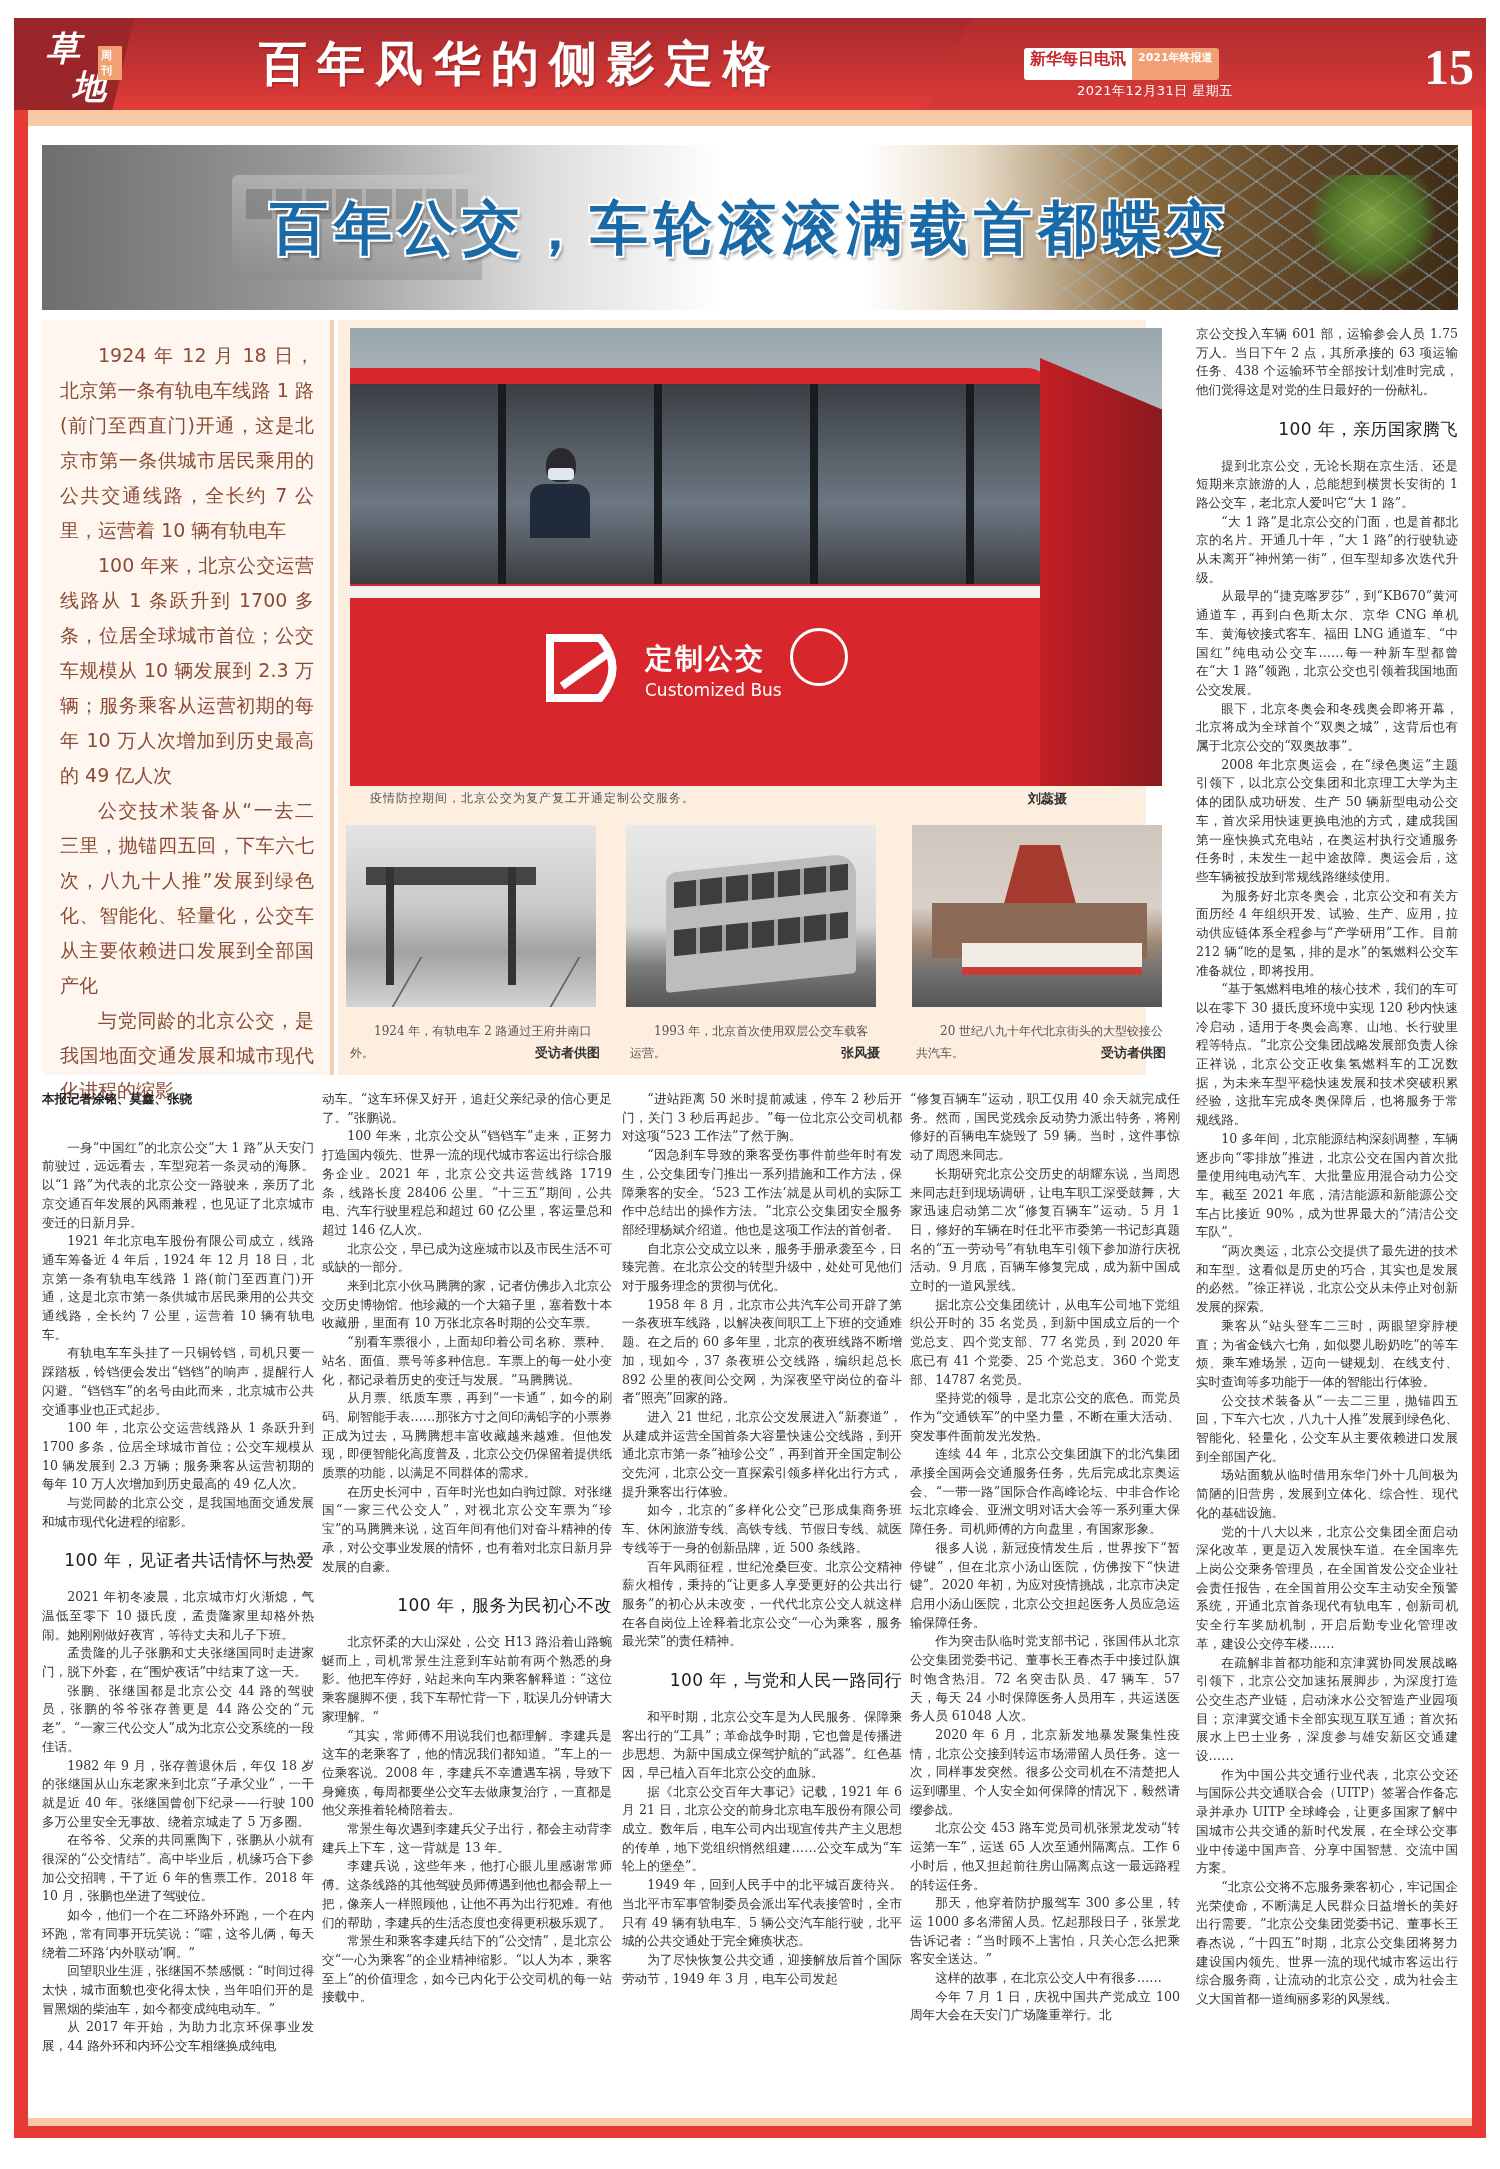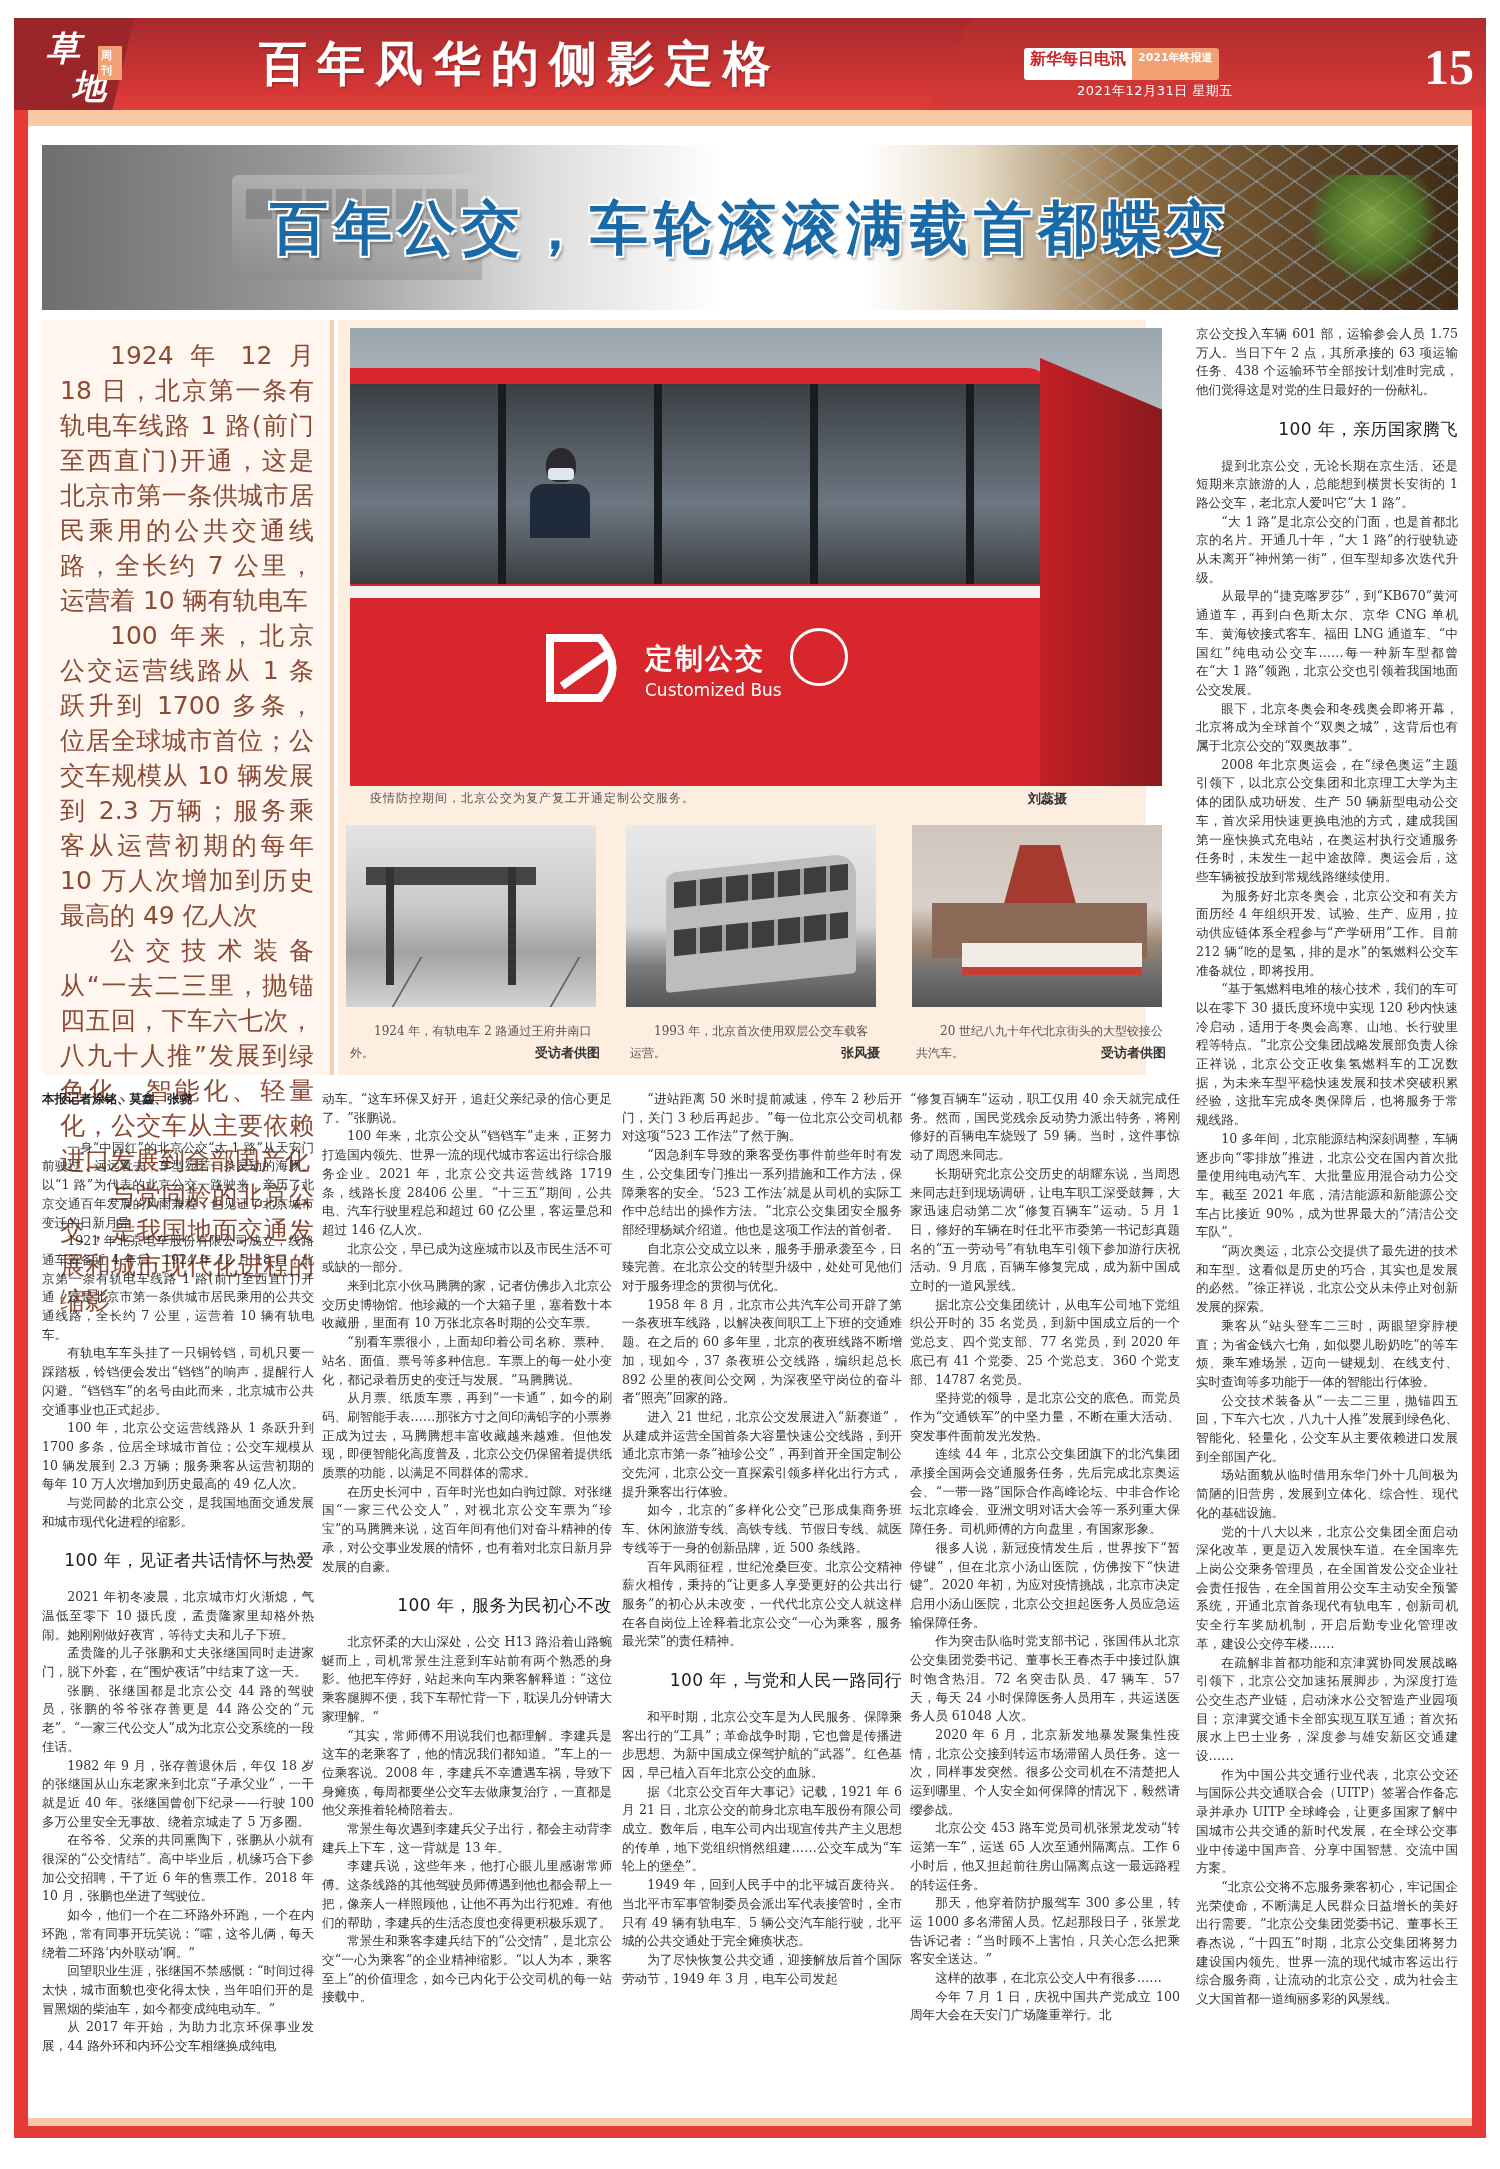--- a/index.html
+++ b/index.html
@@ -33,21 +33,21 @@
   .banner .bw-bus::after { content: ""; position: absolute; left: 14px; top: 14px; right: 14px; height: 30px; background: repeating-linear-gradient(90deg,#555 0 26px,#bbb 26px 30px); opacity: .6; }
   .banner .night-glow { position: absolute; right: 0; top: 0; width: 480px; height: 165px; background:
      repeating-linear-gradient(35deg, rgba(160,200,230,.35) 0 2px, transparent 2px 22px),
      repeating-linear-gradient(-35deg, rgba(160,200,230,.35) 0 2px, transparent 2px 22px);
      mask-image: linear-gradient(90deg, transparent, #000 30%); -webkit-mask-image: linear-gradient(90deg, transparent, #000 30%); }
   .banner .trees { position: absolute; right: 20px; top: 30px; width: 130px; height: 110px; background: radial-gradient(circle at 50% 40%, #8cbf4a 0%, #4f7d2a 50%, transparent 70%); opacity: .8; }
   .banner-headline { position: absolute; left: 0; width: 100%; top: 45px; text-align: center; font-family: "DejaVu Sans", sans-serif; font-weight: bold; font-size: 58px; letter-spacing: 6px; color: #1a6aa8;
     text-shadow: -2px -2px 0 #fff, 2px -2px 0 #fff, -2px 2px 0 #fff, 2px 2px 0 #fff, 3px 4px 3px rgba(0,0,0,.35); }
 
   .summary-box { position: absolute; left: 42px; top: 320px; width: 292px; height: 755px; background: #fff7ef; border-right: 4px solid #f6cfb0; padding: 18px 16px 0 18px; }
-  .summary-box p { font-family: "DejaVu Sans", sans-serif; font-size: 25px; line-height: 35px; color: #8b4a34; text-indent: 2em; text-align: justify; }
+  .summary-box p { font-family: "DejaVu Sans", sans-serif; font-size: 19px; line-height: 35px; color: #8b4a34; text-indent: 2em; text-align: justify; }
 
   .photo-panel { position: absolute; left: 338px; top: 320px; width: 808px; height: 755px; background: #fdeee0; }
   .hero-photo { position: absolute; left: 12px; top: 8px; width: 812px; height: 458px; overflow: hidden;
     background: linear-gradient(180deg, #9aa6ae 0%, #c1c8cc 30%, #a49e98 70%, #6a5a50 100%); }
   .bus-body { position: absolute; left: 0; top: 40px; width: 700px; height: 420px; background: #d7262c; border-radius: 0 22px 0 0; }
   .bus-windows { position: absolute; left: 0; top: 56px; width: 690px; height: 200px; background: linear-gradient(180deg,#3a3f44 0%, #6d7782 60%, #3b3f42 100%); }
   .bus-windows::after { content: ""; position: absolute; inset: 0; background: repeating-linear-gradient(90deg, transparent 0 148px, #1a1d20 148px 156px); }
   .bus-stripe { position: absolute; left: 0; top: 258px; width: 690px; height: 12px; background: #f2f2f2; }
   .bus-logo { position: absolute; left: 190px; top: 300px; width: 90px; height: 80px; }
   .bus-text-cn { position: absolute; left: 295px; top: 312px; color: #fff; font-family: "DejaVu Sans", sans-serif; font-weight: bold; font-size: 28px; letter-spacing: 2px; }

